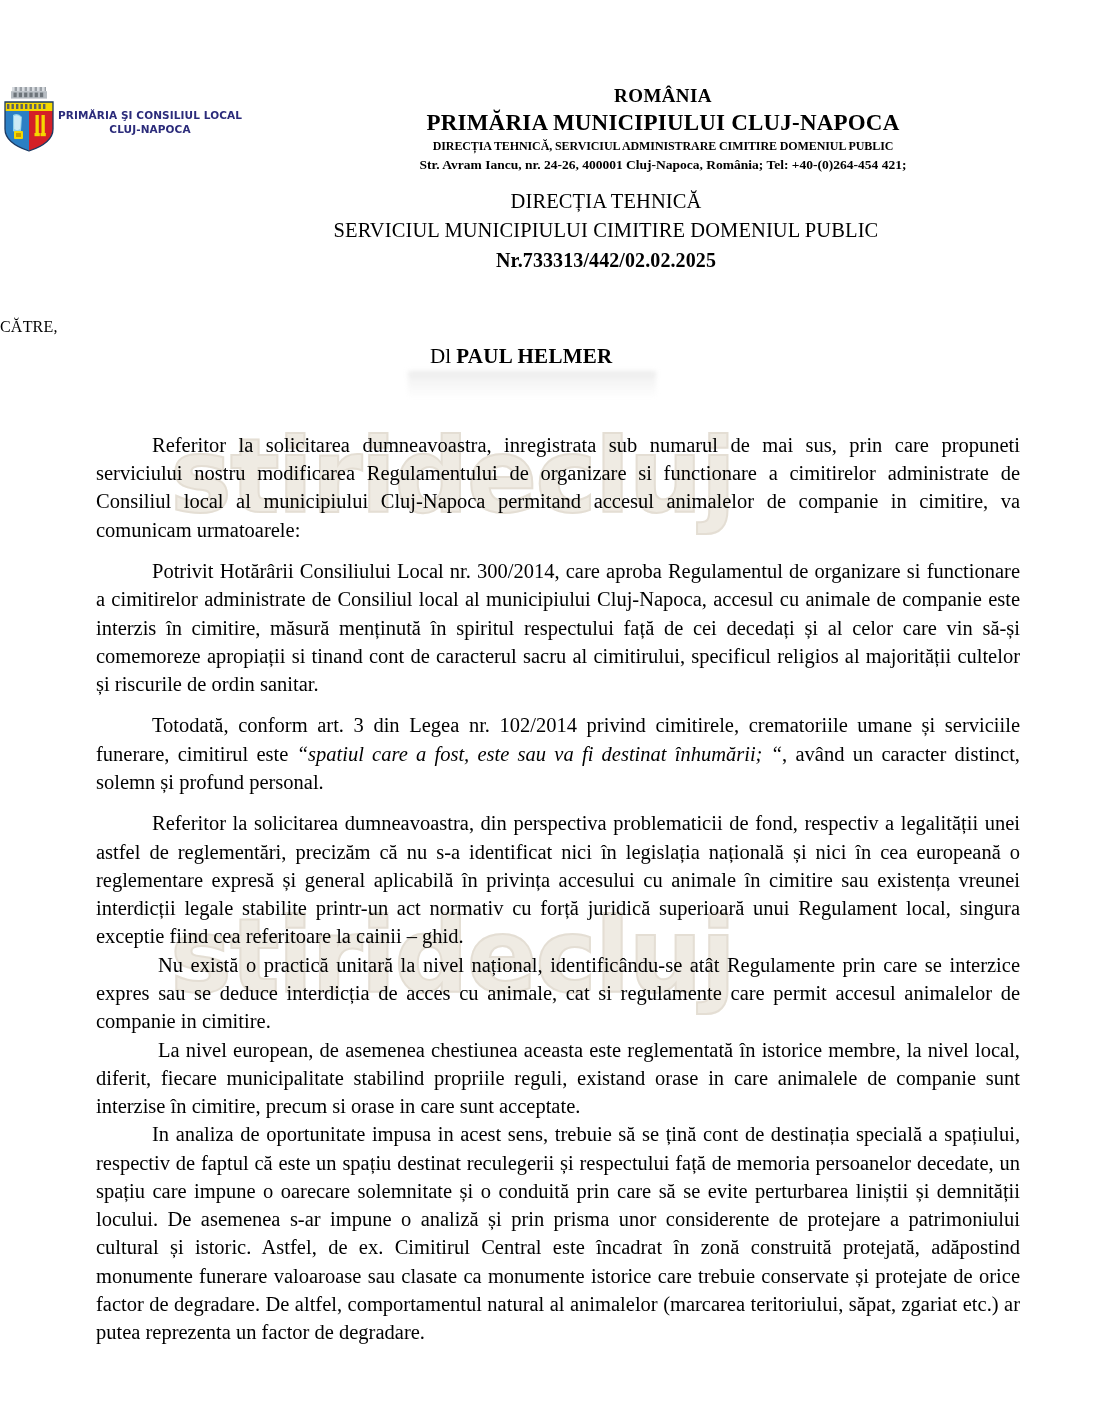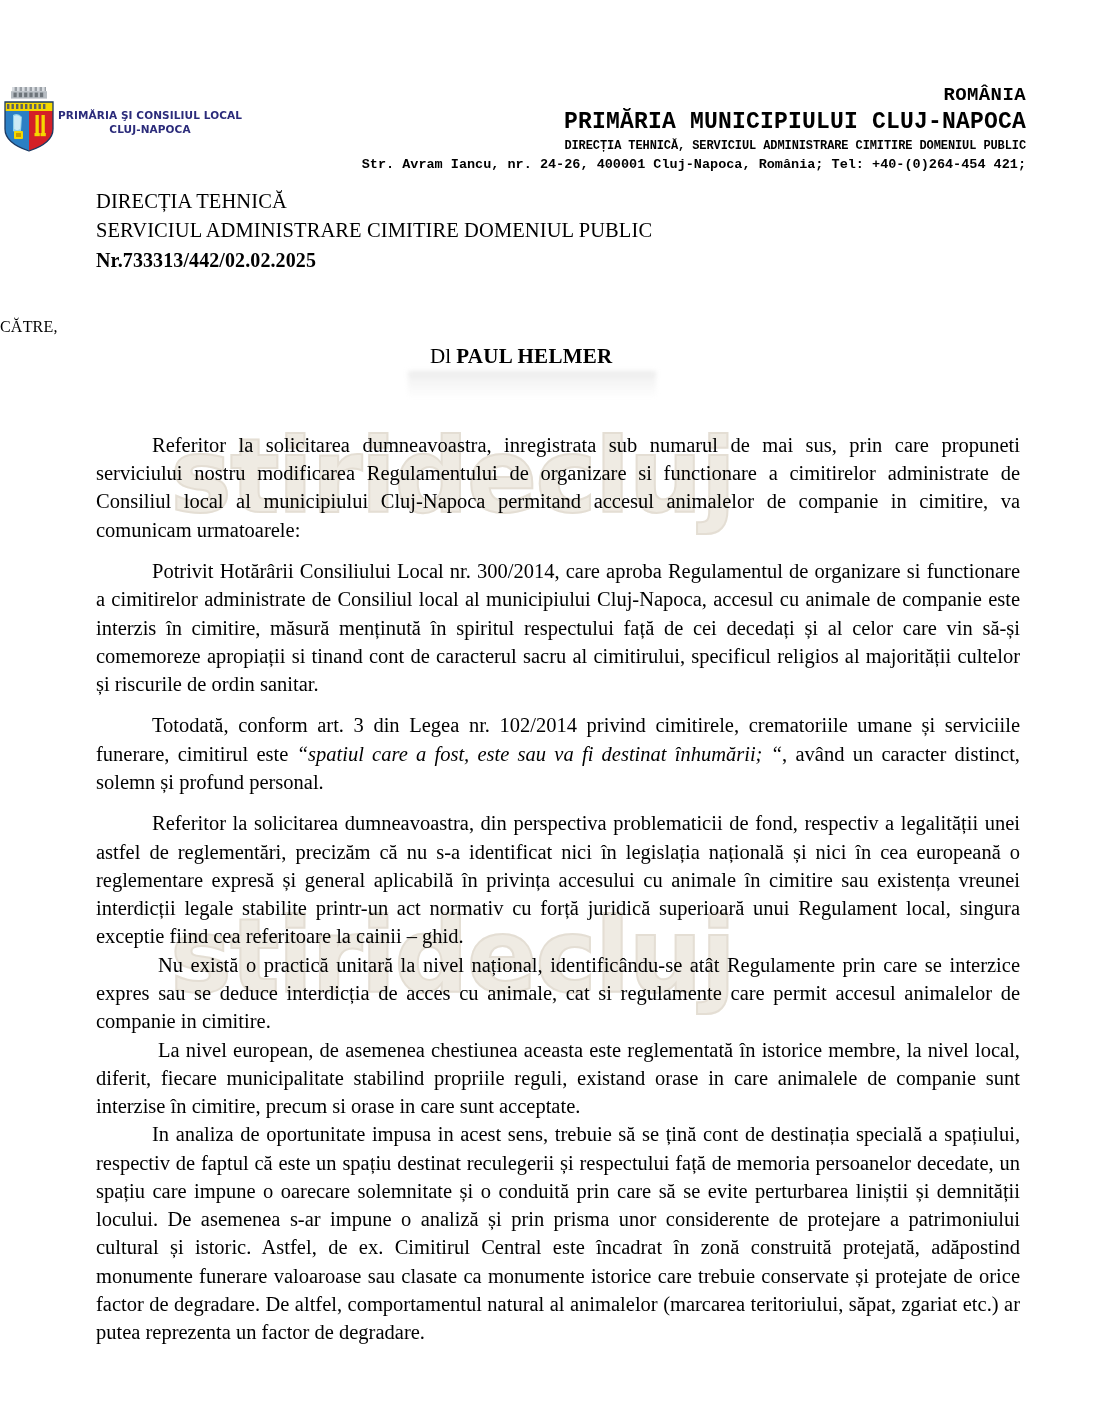--- a/index.html
+++ b/index.html
@@ -68,24 +68,23 @@
     font-family: "DejaVu Sans", sans-serif;
     font-size: 10.5px;
     font-weight: 700;
     line-height: 1.35;
     color: #2b2b7a;
     letter-spacing: .1px;
   }
 
   .header-text {
     flex: 1 1 auto;
-    text-align: right;
+    text-align: center;
     padding-right: 90px;
     padding-top: 4px;
-    font-family: Liberation Mono, monospace;
   }
   .h-country {
     font-size: 19px;
     font-weight: 700;
     letter-spacing: .4px;
     line-height: 1.25;
   }
   .h-city {
     font-size: 23px;
     font-weight: 700;
@@ -105,20 +104,21 @@
   }
   .h-web {
     font-size: 13.5px;
     font-weight: 700;
     line-height: 1.5;
   }
 
   
   .sender {
     margin: 12px 0 0 96px;
+    text-align: center;
   }
   .sender-line {
     font-size: 20.5px;
     line-height: 1.42;
     letter-spacing: .1px;
   }
   .sender-line.bold { font-weight: 700; font-size: 20px; }
 
   
   .addressee {
@@ -238,21 +238,21 @@
       <div class="header-text">
         <div class="h-country">ROMÂNIA</div>
         <div class="h-city">PRIMĂRIA MUNICIPIULUI CLUJ-NAPOCA</div>
         <div class="h-dept">DIRECȚIA TEHNICĂ, SERVICIUL ADMINISTRARE CIMITIRE DOMENIUL PUBLIC</div>
         <div class="h-addr">Str. Avram Iancu, nr. 24-26, 400001 Cluj-Napoca, România; Tel: +40-(0)264-454 421;</div>
       </div>
     </div>
 
     <div class="sender">
       <div class="sender-line">DIRECȚIA TEHNICĂ</div>
-      <div class="sender-line">SERVICIUL ADMINISTRARE CIMITIRE DOMENIUL PUBLIC</div>
+      <div class="sender-line">SERVICIUL MUNICIPIULUI CIMITIRE DOMENIUL PUBLIC</div>
       <div class="sender-line bold">Nr.733313/442/02.02.2025</div>
     </div>
 
     <div class="addressee">
       <div class="catre">CĂTRE,</div>
       <div class="recipient">
         <span class="dl">Dl</span>
         <span class="nm">PAUL HELMER</span>
       </div>
       <div class="redacted"></div>

